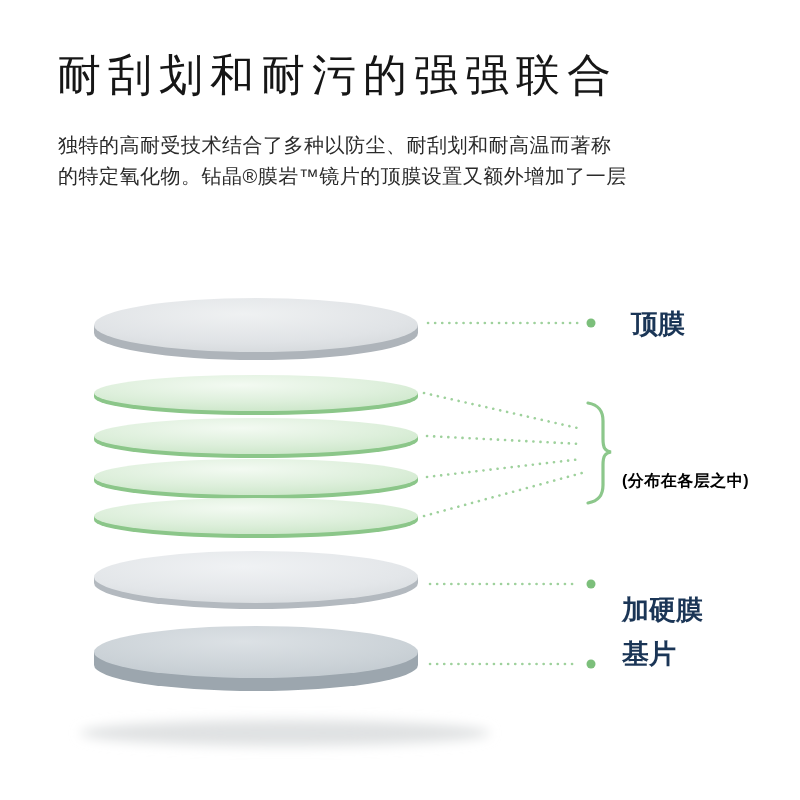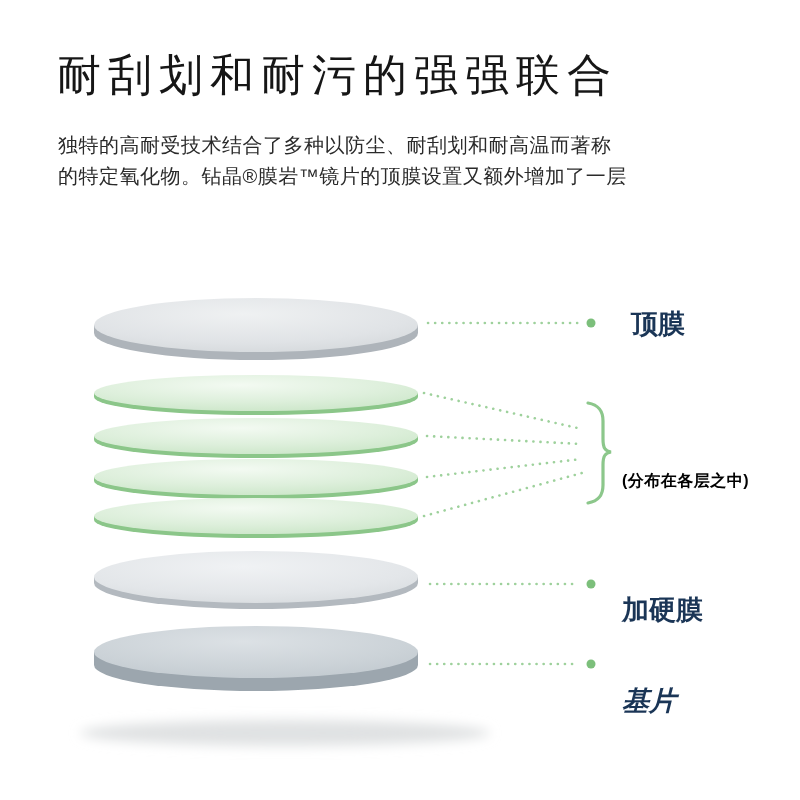--- a/index.html
+++ b/index.html
@@ -89,21 +89,21 @@
     position: absolute;
     left: 622px;
     top: 471px;
     font-size: 16px;
     font-weight: 600;
     color: #000000;
     letter-spacing: 0.5px;
     white-space: nowrap;
   }
   .label-hard-coat { top: 556px; margin-top: 40px; }
-  .label-substrate { top: 687px; font-style: italic; }
+  .label-substrate { top: 640px; }
 </style>
 </head>
 <body>
 
 <div class="canvas">
 
   <h1 class="page-title">耐刮划和耐污的强强联合</h1>
 
   <div class="intro">
     <div class="line">独特的高耐受技术结合了多种以防尘、耐刮划和耐高温而著称</div>

